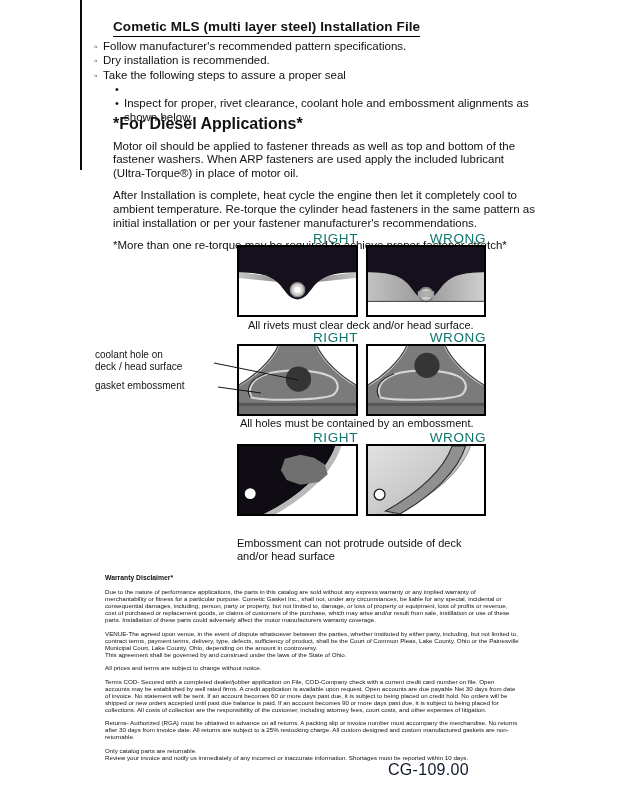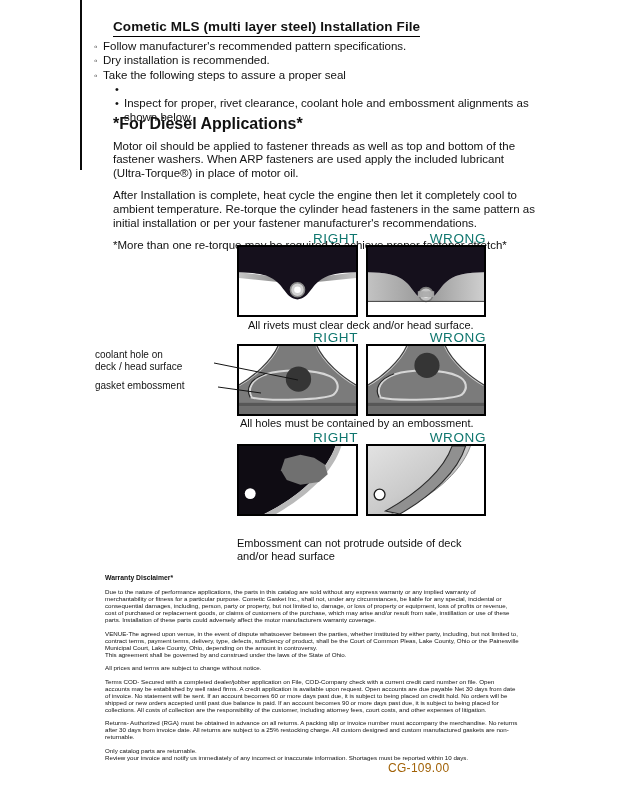--- a/index.html
+++ b/index.html
@@ -27,21 +27,21 @@
   .panel svg{display:block;width:100%;height:100%;}
   .caption{font-size:11px;line-height:13px;color:#111;}
 
   .annot{font-size:10px;line-height:11.5px;text-align:left;color:#141414;}
   .leader{pointer-events:none;}
 
   .disclaimer{left:105px;top:574px;width:414px;}
   .disclaimer h3{margin:0 0 7px 0;font-size:6.8px;font-weight:bold;}
   .disclaimer p{margin:0 0 6.5px 0;font-size:6.2px;line-height:7px;white-space:pre-line;}
 
-  .footer{left:388px;top:761px;font-size:12px;color:#a16207;letter-spacing:0.3px;}
+  .footer{left:388px;top:761px;font-size:16px;color:#0f172a;letter-spacing:0.3px;}
 </style>
 </head>
 <body>
 
 <div class="page">
 
   <svg width="0" height="0" style="position:absolute">
     <defs>
       <linearGradient id="deckL" x1="0" y1="0" x2="1" y2="0">
         <stop offset="0" stop-color="#c6c6c6"></stop>

